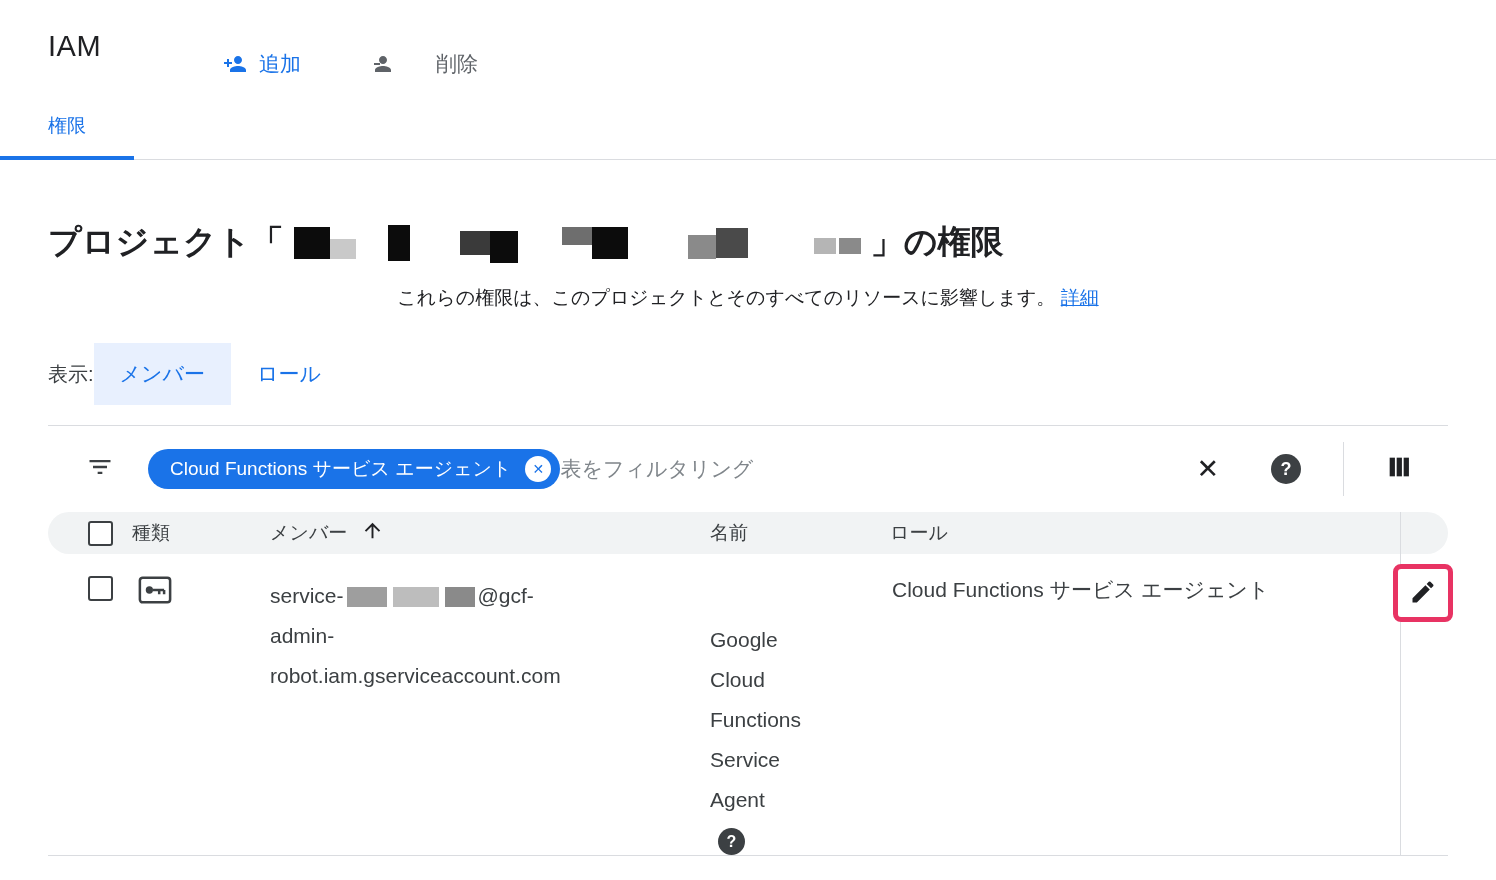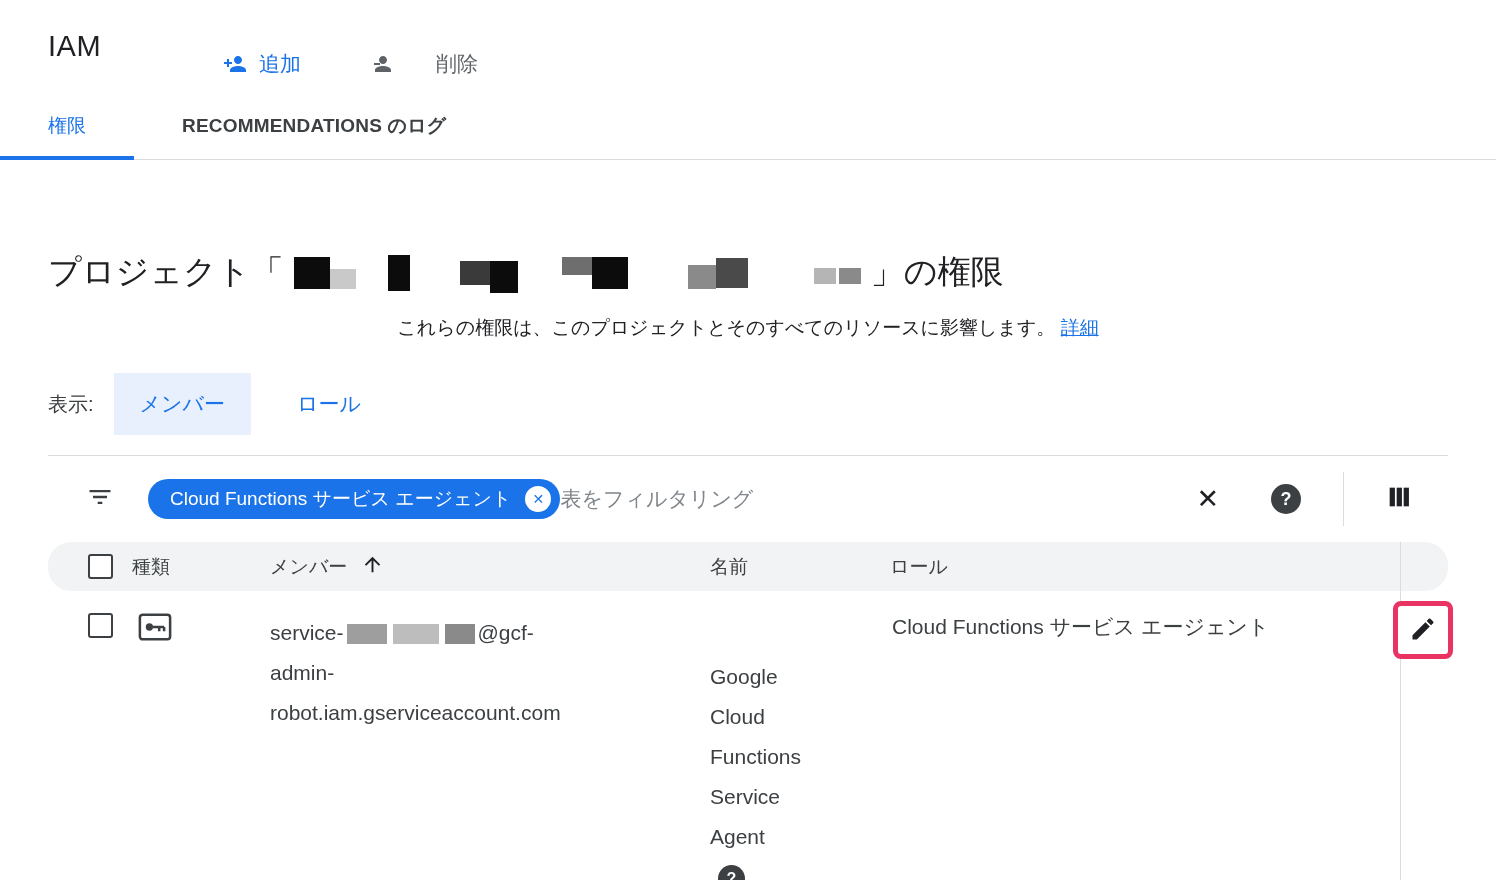--- a/index.html
+++ b/index.html
@@ -18,26 +18,26 @@
   .hbtn.remove { color:#5f6368; font-weight:500;gap:37px; }
   .hbtn svg { display:block; }
   
   .tabs { height:68px; border-bottom:1px solid #dadce0; display:flex; }
   .tab { display:flex; align-items:center; padding:0 48px; font-size:19px; font-weight:500;
          color:#1a73e8; position:relative; cursor:pointer; }
   .tab.active::after { content:""; position:absolute; left:0; right:0; bottom:-1px; height:4px; background:#1a73e8; }
   .tab.rec { color:#3c4043; font-weight:700; letter-spacing:.2px; }
   
   main { padding:0 48px; }
-  .title { margin-top:90px; font-size:33px; font-weight:400; color:#202124; display:flex; align-items:center; flex-wrap:wrap; }
+  .title { margin-top:60px; font-size:33px; font-weight:700; color:#202124; display:flex; align-items:center; flex-wrap:wrap; }
   .rg { display:inline-flex; align-items:center; margin:0 10px; }
   .rg i { display:inline-block; }
   .desc { margin-top:20px; font-size:19px; color:#202124;text-align:center; }
   .link { color:#1a73e8; text-decoration:underline; cursor:pointer; font-size:19px; }
-  .view-row { margin-top:32px; display:flex; align-items:center;gap:20px; }
+  .view-row { margin-top:32px; display:flex; align-items:center; }
   .view-label { font-size:20px; color:#3c4043; }
   .pill { font-size:21px; color:#1a73e8; padding:17px 26px; cursor:pointer; }
   .pill.selected { background:#e8f0fe; }
   .divider { margin-top:20px; border-top:1px solid #dadce0; }
   
   .filter-bar { height:86px; display:flex; align-items:center; }
   .filter-icon { margin-left:38px; flex:none; }
   .chip { display:inline-flex; align-items:center; background:#1a73e8; color:#fff; height:40px;
           border-radius:20px; padding:0 9px 0 22px; font-size:19px; margin-left:34px; cursor:pointer; flex:none; white-space:nowrap; }
   .chip-x { display:inline-flex; width:26px; height:26px; border-radius:50%; background:#fff;
@@ -47,21 +47,21 @@
                   font-size:21px; color:#202124; min-width:60px; }
   .filter-input::placeholder { color:#80868b; }
   .clear-x { font-size:27px; font-weight:700; color:#202124; cursor:pointer; margin-right:52px; line-height:1; }
   .help-circle { display:inline-flex; width:30px; height:30px; border-radius:50%; background:#3c4043;
                  color:#fff; align-items:center; justify-content:center; font-size:18px; font-weight:700;
                  cursor:pointer; margin-right:42px; flex:none; }
   .vdiv { width:1px; height:54px; background:#dadce0; margin-right:40px; flex:none; }
   .col-icon { margin-right:34px; flex:none; cursor:pointer; }
   
   .grid { display:grid; grid-template-columns:84px 138px 440px 180px 1fr 48px; }
-  .thead { background:#f1f3f4; height:49px; align-items:center; font-size:19px; color:#3c4043;border-radius:23px; }
+  .thead { background:#f1f3f4; height:42px; align-items:center; font-size:19px; color:#3c4043;border-radius:23px; }
   .thead .cell { display:flex; align-items:center; }
   .cb-cell { padding-left:40px; }
   .checkbox { display:inline-block; width:25px; height:25px; border:2px solid #3c4043; border-radius:3px;
               background:#fff; cursor:pointer; }
   .member-head { gap:14px; }
   .trow { min-height:272px; border-bottom:1px solid #dadce0; align-items:start; font-size:21px; color:#3c4043; }
   .trow .cell { padding-top:22px; }
   .type-cell { padding-left:6px; padding-top:24px; }
   .member-cell { line-height:40px; padding-right:30px; word-break:break-all; }
   .member-cell .rd { display:inline-block; vertical-align:middle; margin:0 3px; }
@@ -96,23 +96,20 @@
           </svg>
       </span>
       <span>削除</span>
     </button>
   </header>
 
   <nav class="tabs">
     <div class="tab active">
       <span>権限</span>
     </div>
-    <div class="tab rec">
-      <span>RECOMMENDATIONS のログ</span>
-    </div>
   </nav>
 
   <main>
 
     <h2 class="title">
       <span>プロジェクト「</span>
       <span class="rg">
         <i style="width:36px;height:32px;background:#0c0c0c"></i>
           <i style="width:26px;height:20px;background:#c9c9c9;margin-top:12px"></i>
       </span>

